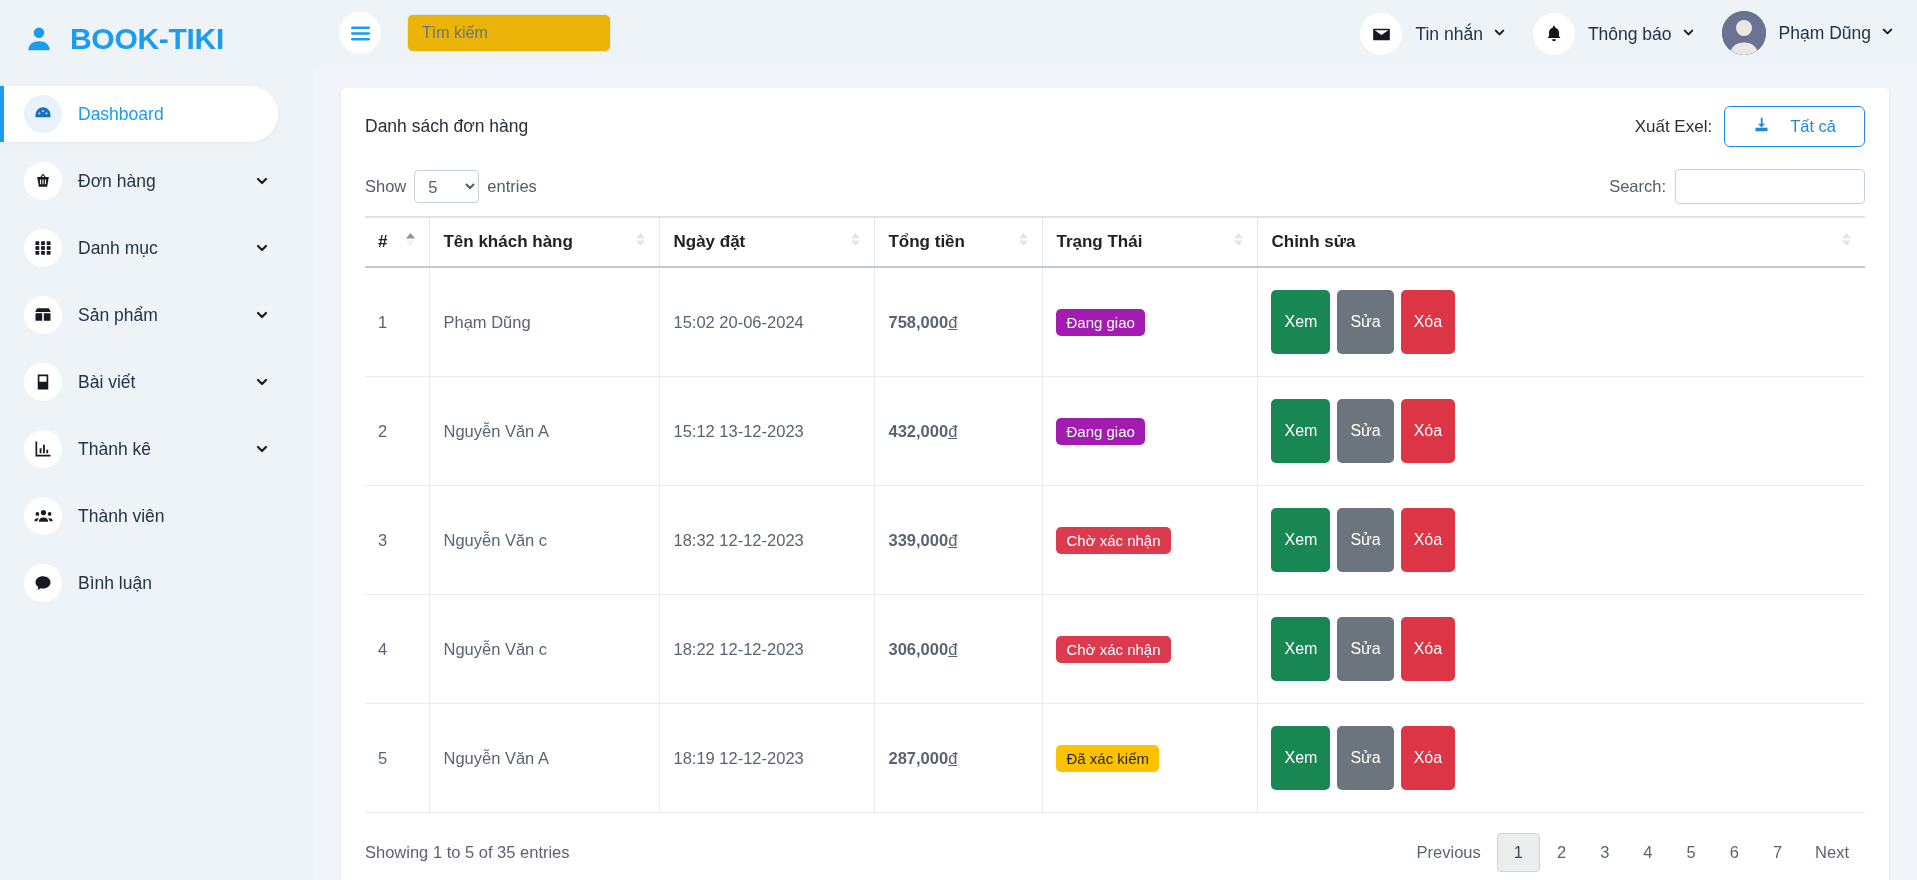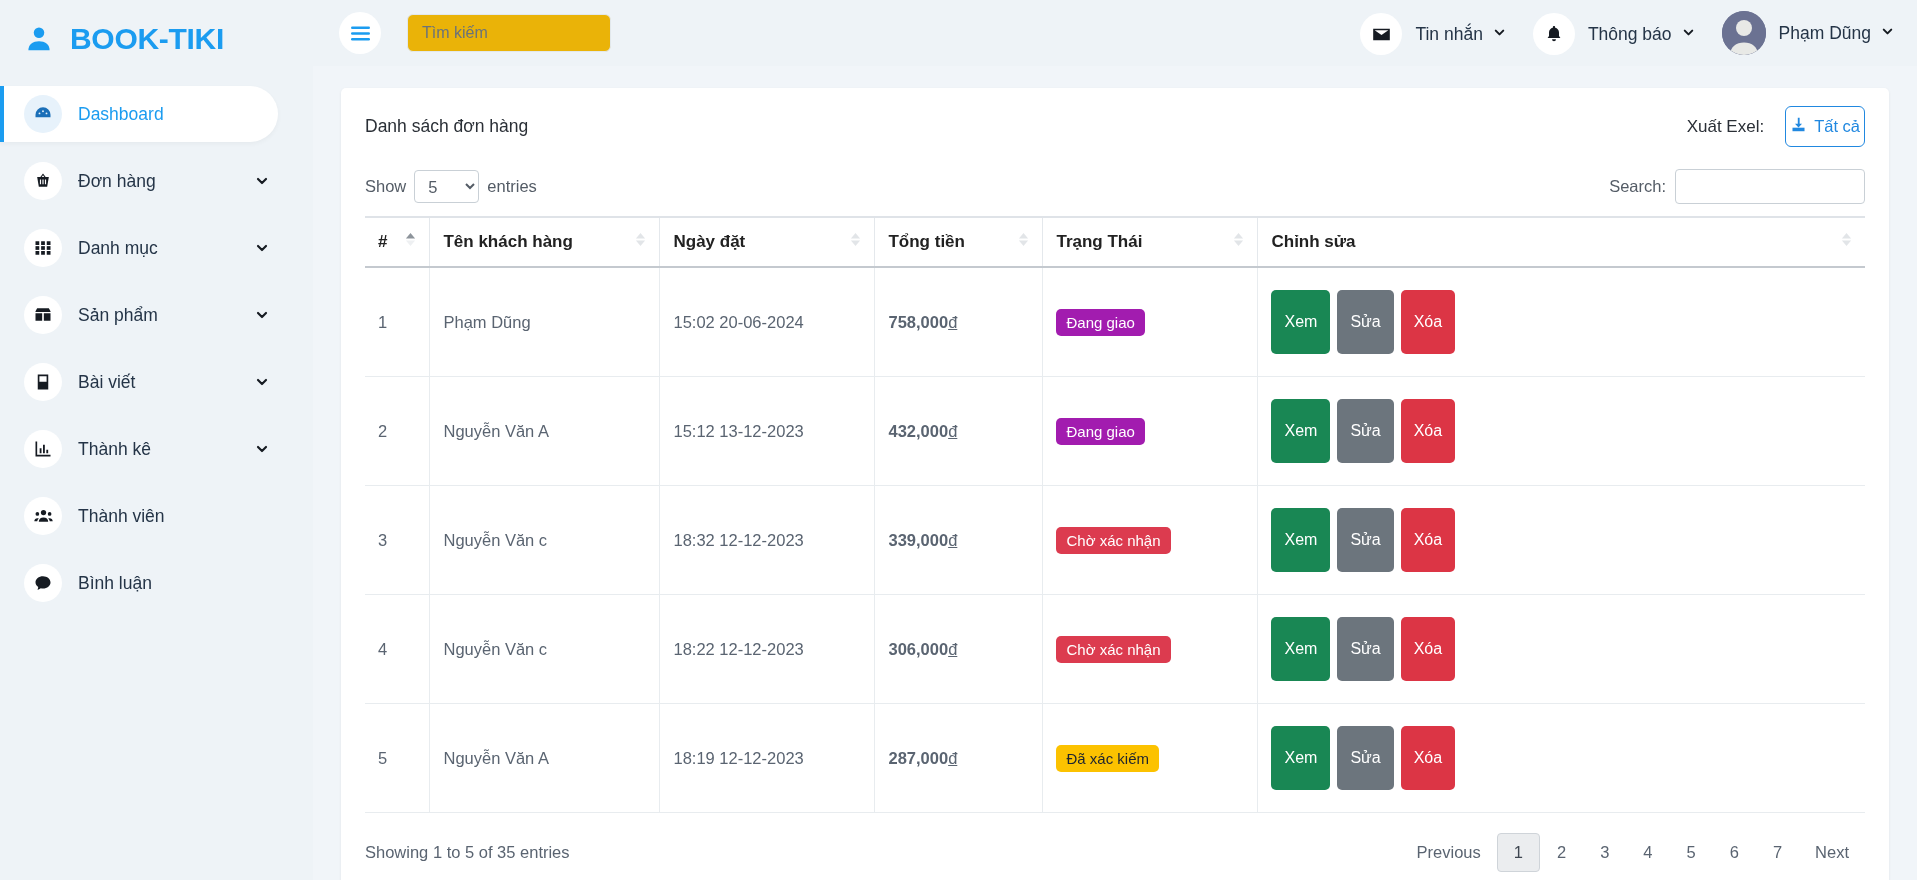--- a/index.html
+++ b/index.html
@@ -136,26 +136,25 @@
   }
   .card-head { display: flex; align-items: center; margin-bottom: 22px; }
   .card-title { font-size: 17.5px; color: #2a2f36; }
   .export-wrap { margin-left: auto; display: flex; align-items: center; gap: 12px; }
   .export-label { font-size: 17px; color: #2a2f36; }
   .btn-export {
     border: 1px solid #2188e0;
     background: #fff;
     color: #2188e0;
     border-radius: 6px;
-    padding: 9px 4px;
+    padding: 9px 28px;
     font-size: 16.5px;
-    display: flex; align-items: center; gap: 7px;
+    display: flex; align-items: center; gap: 20px;
     cursor: pointer;
     font-family: "Liberation Sans", sans-serif;
-    margin-left: 9px;
   }
   .table-controls { display: flex; align-items: center; margin-bottom: 12px; }
   .show-entries { display: flex; align-items: center; gap: 8px; font-size: 16.5px; color: #545c66; }
   .show-select {
     height: 33px;
     border: 1px solid #c9d0d6;
     border-radius: 4px;
     padding: 2px 6px 2px 9px;
     font-size: 16.5px;
     color: #545c66;

